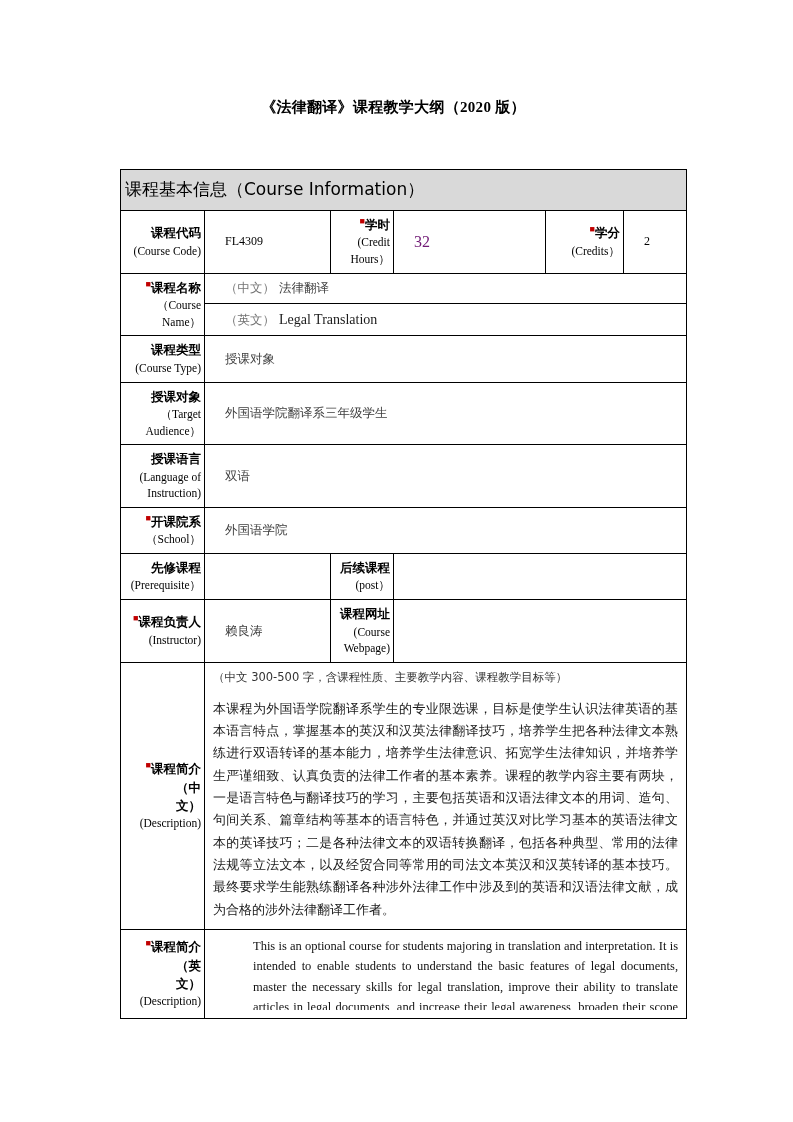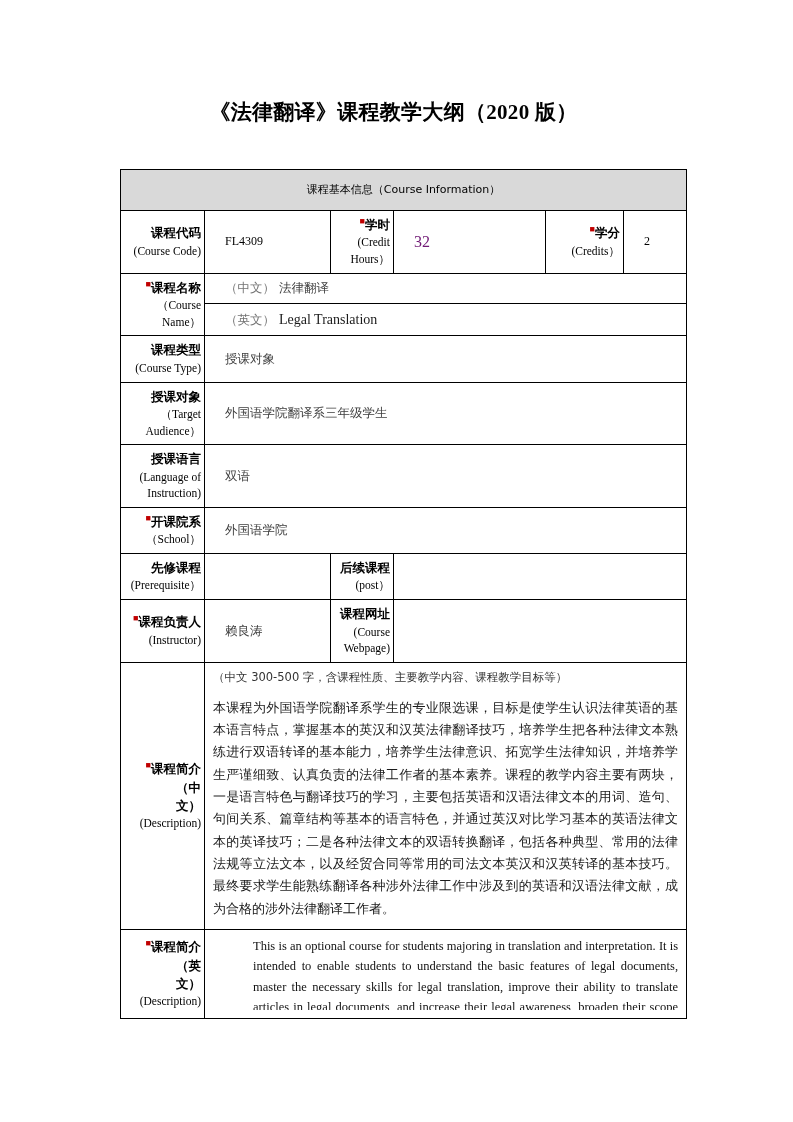--- a/index.html
+++ b/index.html
@@ -19,21 +19,21 @@
     width: 793px;
     height: 1122px;
     box-sizing: border-box;
   }
   .doc-title {
     position: absolute;
     left: 0;
     top: 98px;
     width: 787px;
     text-align: center;
-    font-size: 21px;
+    font-size: 15px;
     font-weight: bold;
     letter-spacing: 0.3px;
     font-family: "Liberation Serif", "DejaVu Serif", serif;
   }
   table.course-table {
     position: absolute;
     left: 120px;
     top: 169px;
     width: 566px;
     border-collapse: collapse;
@@ -41,22 +41,22 @@
     font-size: 12.5px;
   }
   table.course-table td {
     border: 1px solid #000000;
     padding: 0;
     vertical-align: middle;
     line-height: 1.45;
   }
   .hdr-cell {
     background: #d9d9d9;
-    text-align: center;
-    font-size: 11px;
+    text-align: left;
+    font-size: 17px;
     height: 40px;
     padding: 0 4px !important;
   }
   .hdr-cell .cn { font-family: "DejaVu Sans", "Liberation Sans", sans-serif; }
   .lbl {
     text-align: right;
     padding: 5px 3px !important;
     font-size: 12px;
     line-height: 1.55;
   }
@@ -112,21 +112,21 @@
     padding: 6px 8px 8px 8px !important;
     vertical-align: top;
   }
   .desc-note {
     font-family: "DejaVu Sans", "Liberation Sans", sans-serif;
     font-size: 11.5px;
     color: #333;
     margin-bottom: 12px;
   }
   .desc-cn {
-    font-family: Liberation Mono, monospace;
+    font-family: Liberation Sans, sans-serif;
     font-size: 13px;
     line-height: 1.72;
     text-align: justify;
     color: #1a1a1a;
   }
   .desc-en {
     font-family: "Liberation Serif", "DejaVu Serif", serif;
     font-size: 12.5px;
     line-height: 1.62;
     text-align: justify;

